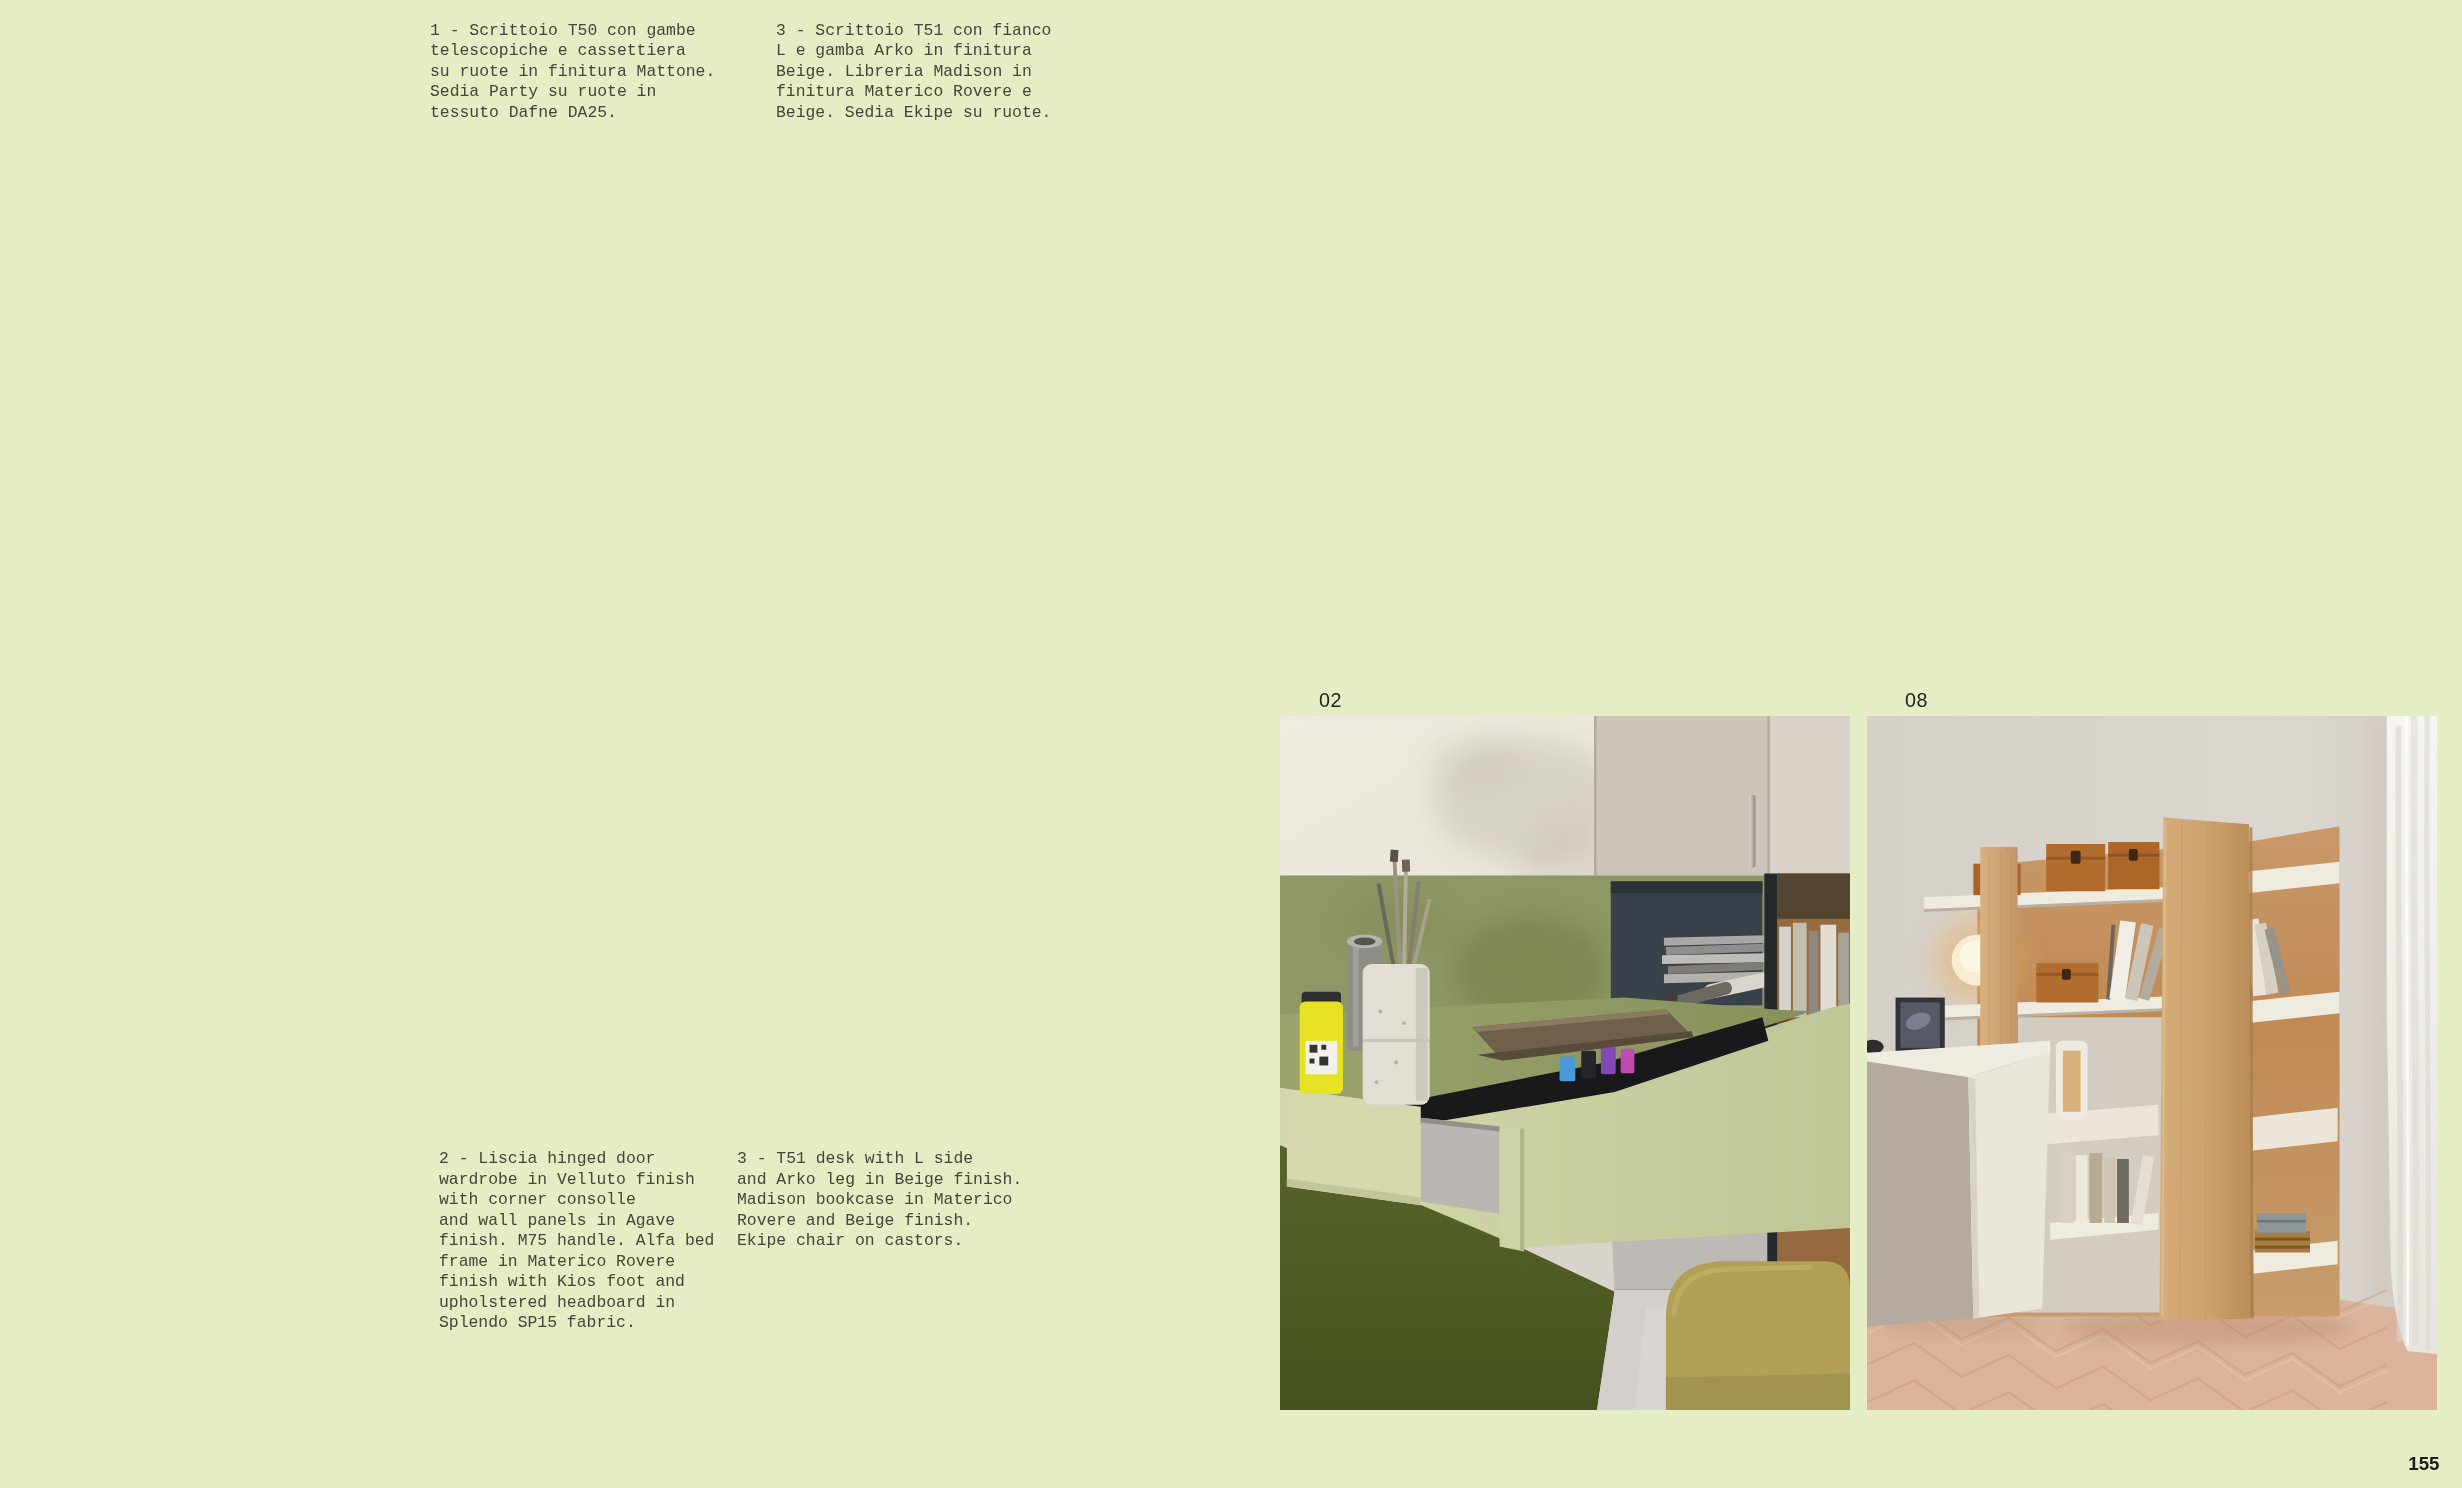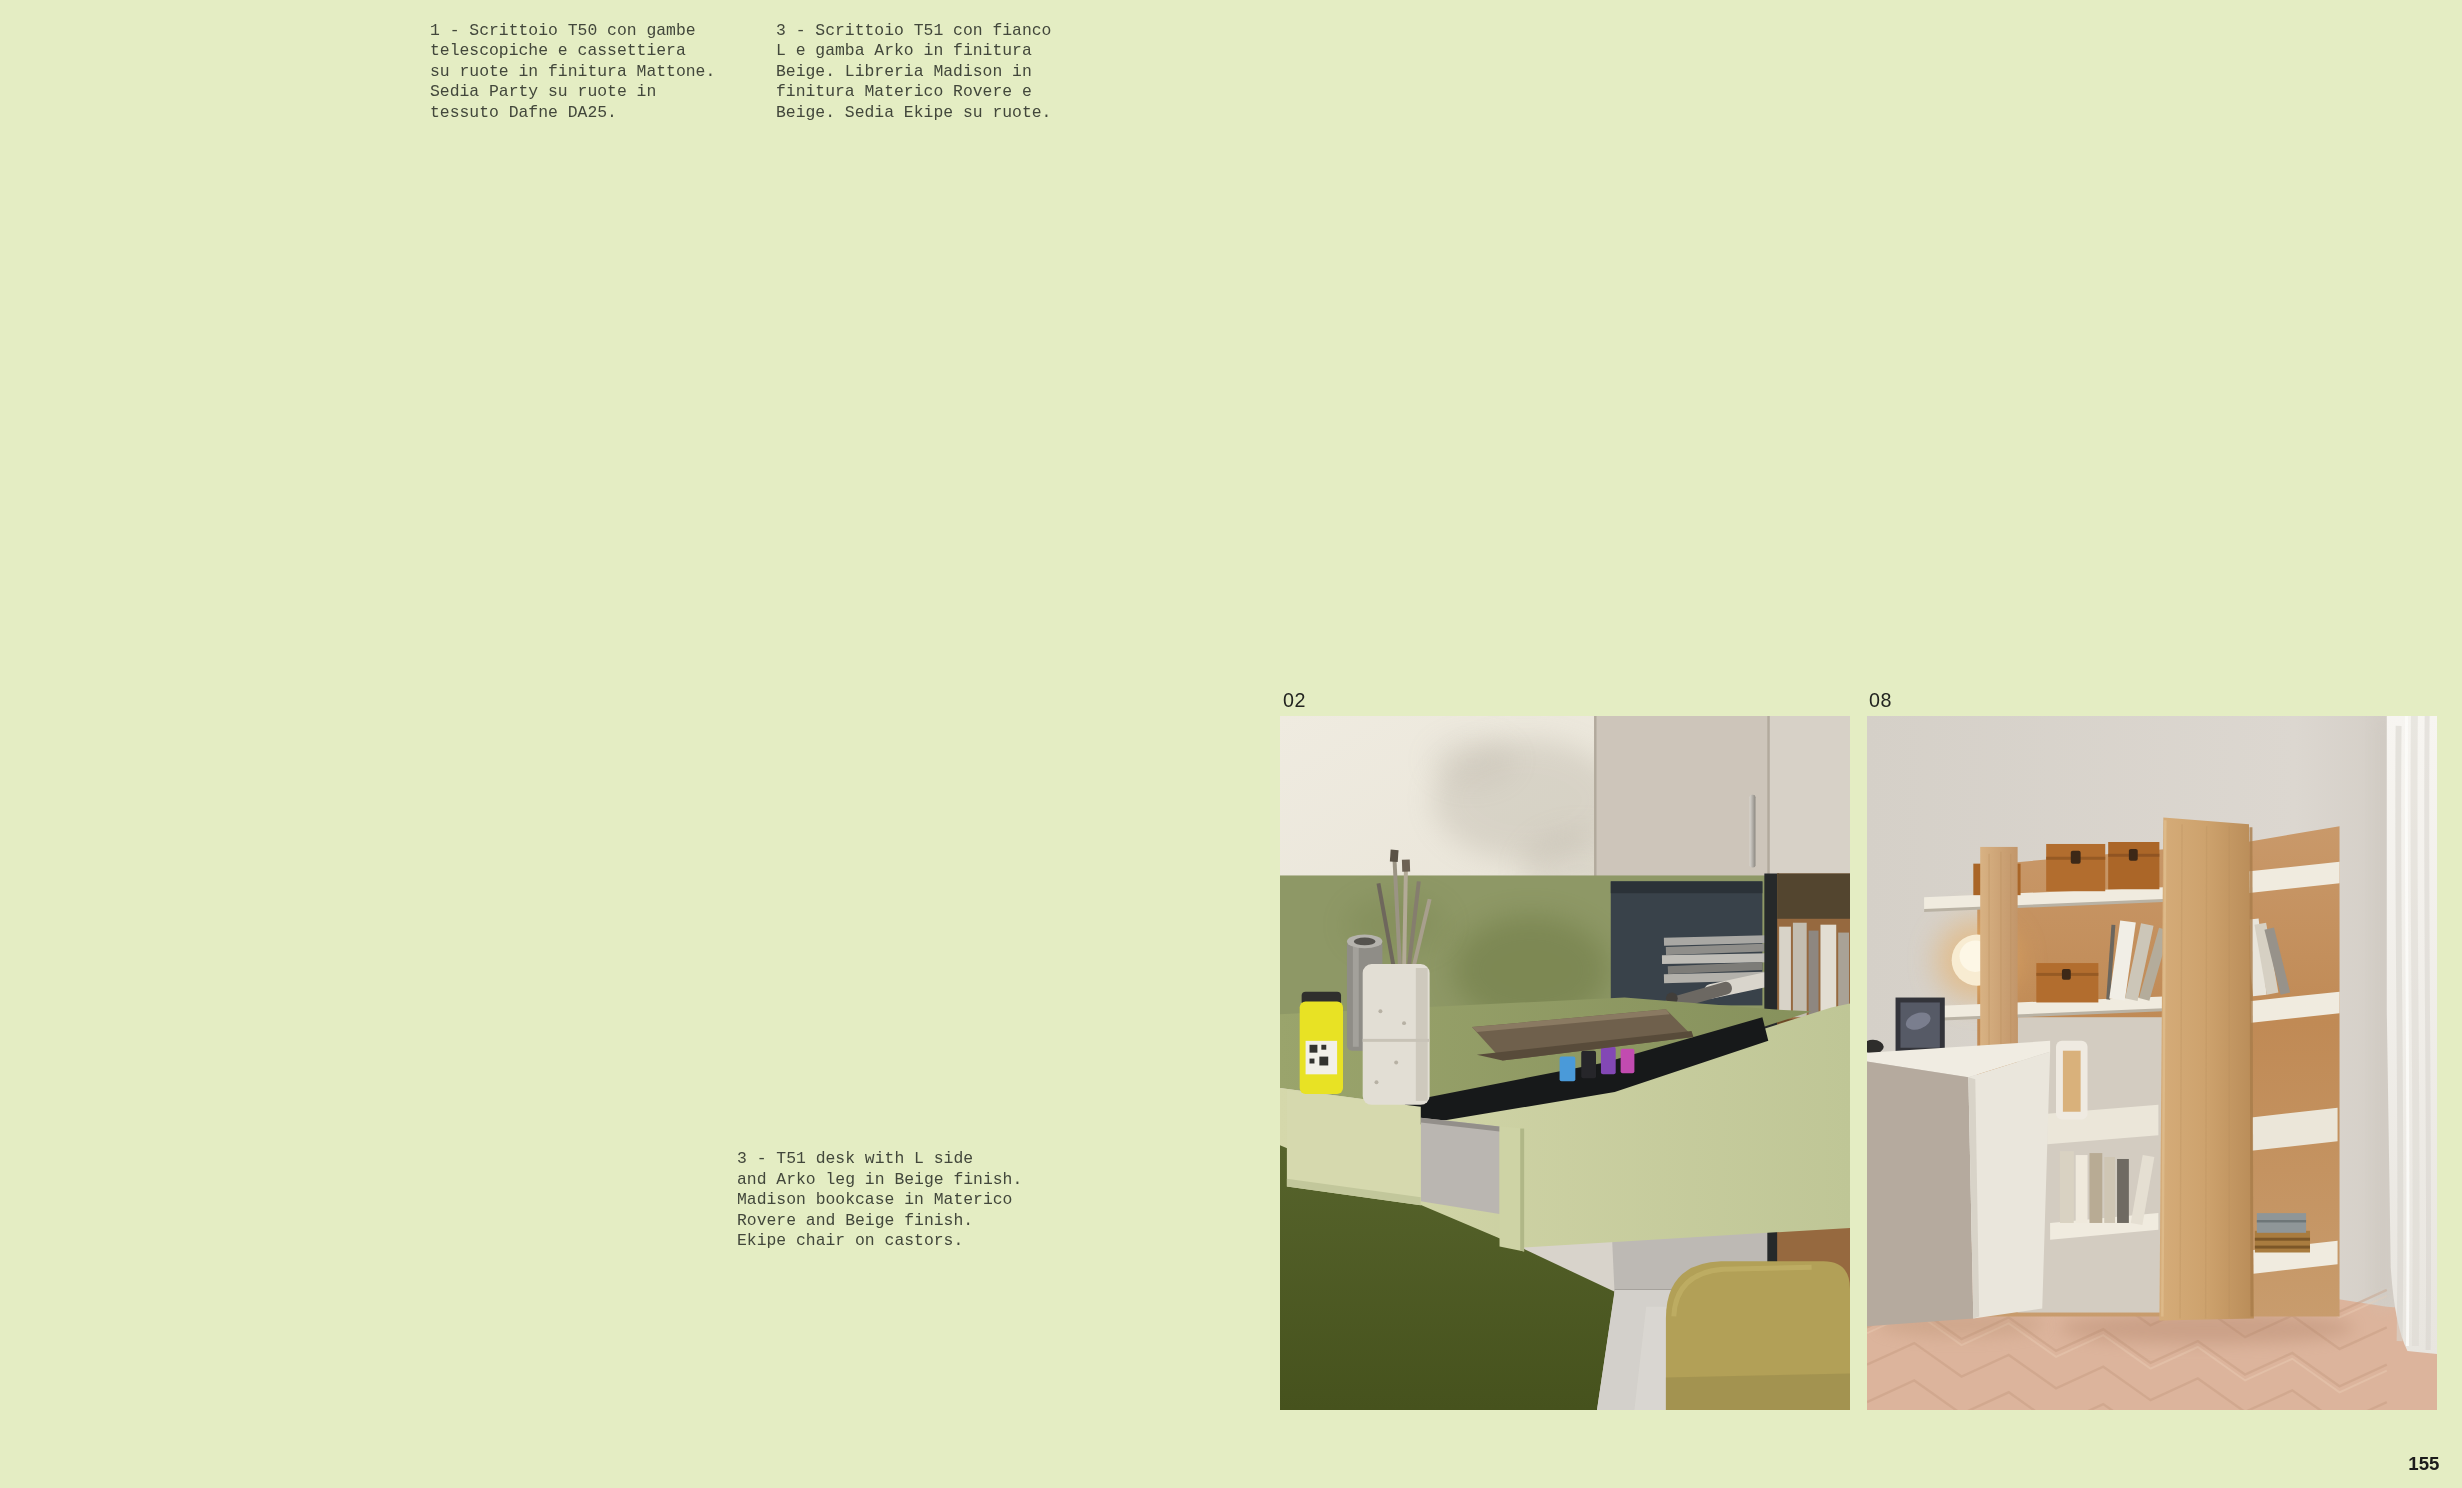--- a/index.html
+++ b/index.html
@@ -10,21 +10,21 @@
   }
   .cap-col{
     position:absolute;width:317px;
     font:16.4px/20.5px "Liberation Mono","DejaVu Sans Mono",monospace;
     color:#42473b;
   }
   .cap-col p{margin:0 0 20.5px 0;white-space:pre-line;}
   .fig-label{
     position:absolute;
     font:19.7px/19.7px "Liberation Sans","DejaVu Sans",sans-serif;
-    color:#222420;letter-spacing:0.5px;
+    color:#222420;letter-spacing:0.5px;margin-left:36px;
   }
   .photo{position:absolute;top:716px;width:570px;height:694px;overflow:hidden;background:#d8d3cb;}
   .photo svg{display:block;width:100%;height:100%;}
   #photo02{left:1280px;}
   #photo03{left:1867px;}
   .page-number{
     position:absolute;left:2408px;top:1445px;width:31.5px;text-align:right;
     font:bold 18.7px/18.7px "Liberation Sans","DejaVu Sans",sans-serif;
     color:#1c1c1c;
     margin-top:10px;
@@ -42,20 +42,29 @@
 </div>
 <div class="cap-col" style="left:776px;top:20.7px">
   <p>3 - Scrittoio T51 con fianco
 L e gamba Arko in finitura
 Beige. Libreria Madison in
 finitura Materico Rovere e
 Beige. Sedia Ekipe su ruote.</p>
 </div>
 
 <div class="cap-col" style="left:439px;top:1149px">
+  <p>2 - Liscia hinged door
+wardrobe in Velluto finish
+with corner consolle
+and wall panels in Agave
+finish. M75 handle. Alfa bed
+frame in Materico Rovere
+finish with Kios foot and
+upholstered headboard in
+Splendo SP15 fabric.</p>
 </div>
 <div class="cap-col" style="left:737px;top:1149px">
   <p>3 - T51 desk with L side
 and Arko leg in Beige finish.
 Madison bookcase in Materico
 Rovere and Beige finish.
 Ekipe chair on castors.</p>
 </div>
 
 <div class="fig-label" style="left:1283px;top:691px">02</div>

